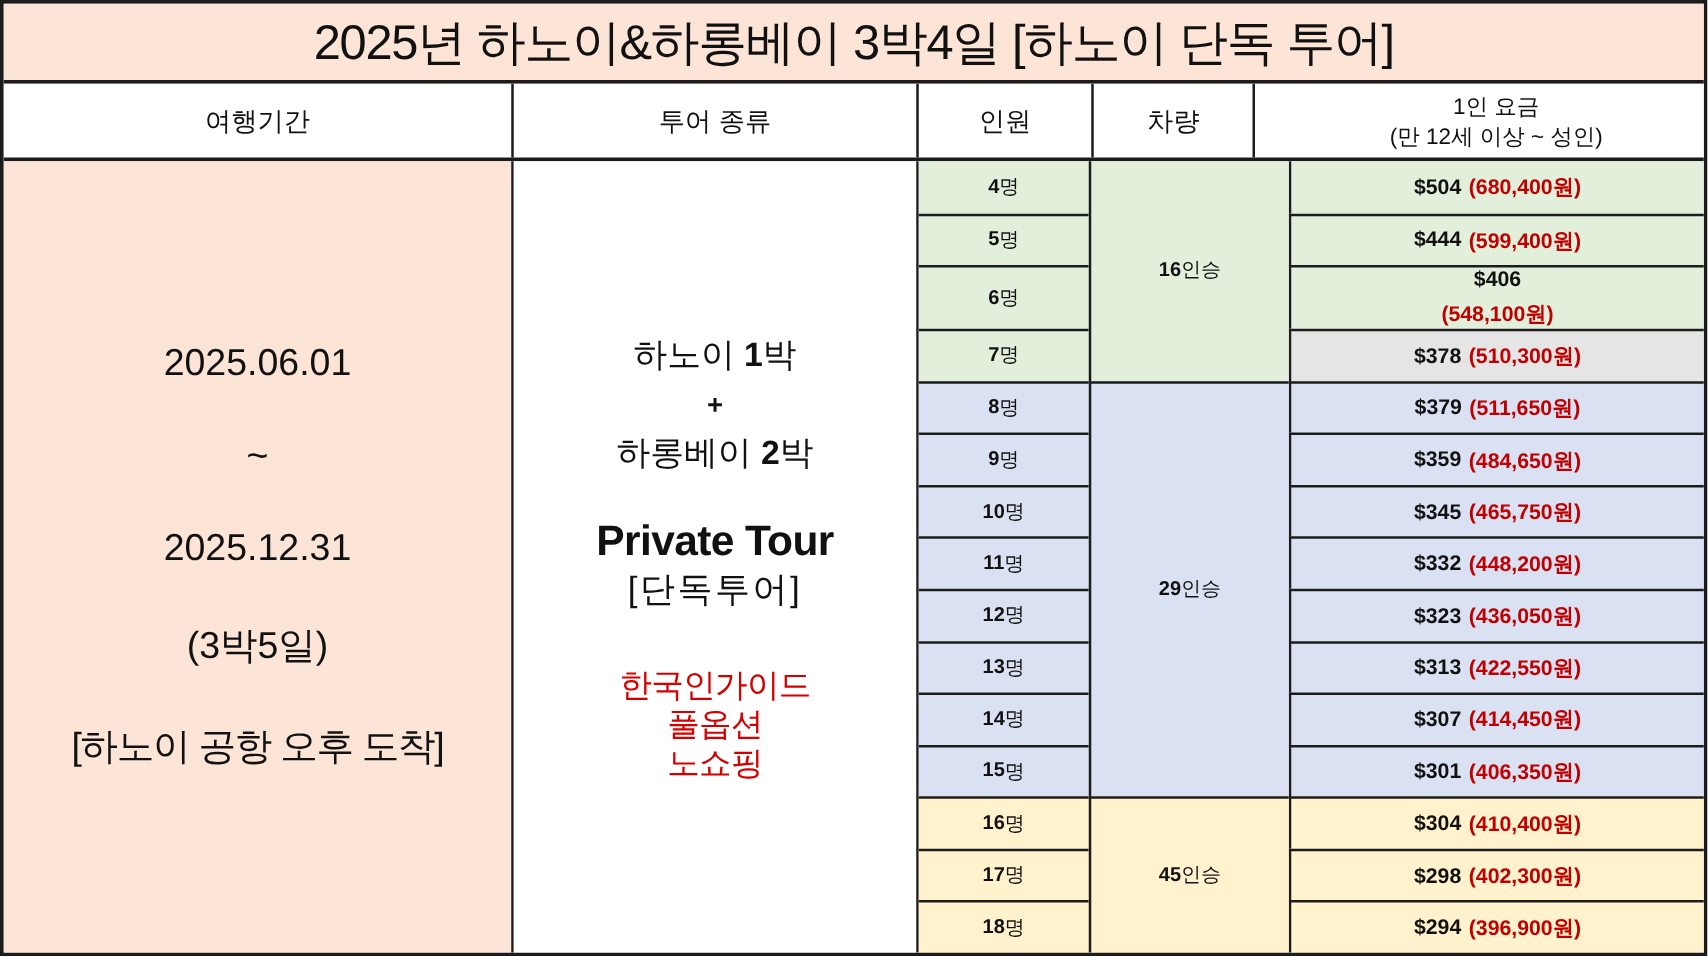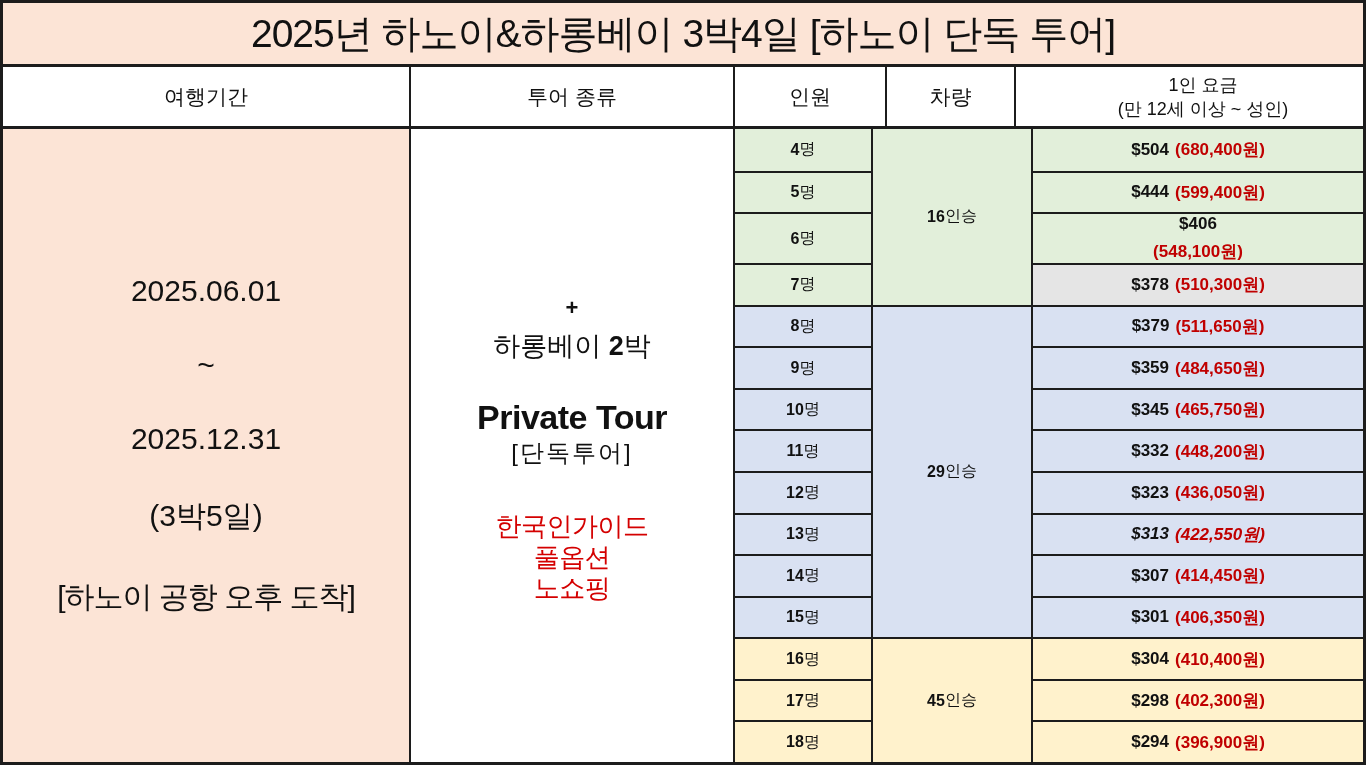--- a/index.html
+++ b/index.html
@@ -33,42 +33,42 @@
     border-bottom:3px solid var(--line);
     display:flex;background:#fff;
   }
   .h-cell{
     display:flex;flex-direction:column;align-items:center;justify-content:center;
     font-size:21px;border-right:2px solid var(--line);
   }
   .h-cell:last-child{border-right:none;margin-left:27px;}
   .h-period{width:408px;}
   .h-tour{width:324px;}
-  .h-people{width:152px;}
+  .h-people{width:140px;}
   .h-vehicle{width:129px;}
   .h-price{flex:1;font-size:18px;line-height:24px;}
   
   .body-row{flex:1;display:flex;min-height:0;}
   .period-cell{
     width:408px;flex:0 0 408px;background:var(--peach);
     border-right:2px solid var(--line);
     display:flex;flex-direction:column;align-items:center;justify-content:center;
     gap:40px;font-size:30px;
   }
   .period-cell .note{font-size:30px;letter-spacing:-1px;white-space:nowrap;}
   .tour-cell{
     width:324px;flex:0 0 324px;background:#fff;
     border-right:2px solid var(--line);
     display:flex;flex-direction:column;align-items:center;justify-content:center;
   }
   .stay-block{font-size:27px;line-height:39px;text-align:center;}
   .stay-block b{font-size:27px;}
   .plus{font-weight:bold;font-size:22px;}
   .tour-name{font-size:34px;font-weight:bold;margin-top:32px;letter-spacing:-0.5px;}
-  .tour-type{font-size:24px;letter-spacing:2px;}
+  .tour-type{font-size:28px;letter-spacing:2px;}
   .features{margin-top:42px;color:var(--feature-red);font-size:26px;line-height:31px;text-align:center;letter-spacing:-0.5px;}
   
   .price-grid{
     flex:1;display:grid;
     grid-template-columns:136px 160px 1fr;
     grid-template-rows:repeat(15,1fr);
   }
   .cell{
     display:flex;align-items:center;justify-content:center;
     font-size:16px;
@@ -105,20 +105,21 @@
     <div class="period-cell">
       <span>2025.06.01</span>
       <span>~</span>
       <span>2025.12.31</span>
       <span>(3박5일)</span>
       <span class="note">[하노이 공항 오후 도착]</span>
     </div>
 
     <div class="tour-cell">
       <div class="stay-block">
+        <div><span>하노이 </span><b>1</b><span>박</span></div>
         <div class="plus">+</div>
         <div><span>하롱베이 </span><b>2</b><span>박</span></div>
       </div>
       <div class="tour-name">Private Tour</div>
       <div class="tour-type">[단독투어]</div>
       <div class="features">
         <div>한국인가이드</div>
         <div>풀옵션</div>
         <div>노쇼핑</div>
       </div>
@@ -194,21 +195,21 @@
           <span class="suf">명</span>
         </div>
         <div class="cell price-cell bl bt" style="background: rgb(217, 225, 242); grid-area: 9 / 3;">
           <span class="usd">$323</span>
           <span class="krw">(436,050원)</span>
         </div>
         <div class="cell people-cell bt" style="background: rgb(217, 225, 242); grid-area: 10 / 1;">
           <b>13</b>
           <span class="suf">명</span>
         </div>
-        <div class="cell price-cell bl bt" style="background: rgb(217, 225, 242); grid-area: 10 / 3; font-style: italic;">
+        <div class="cell price-cell bl bt" style="background: rgb(217, 225, 242); grid-area: 10 / 3;">
           <span class="usd">$313</span>
           <span class="krw">(422,550원)</span>
         </div>
         <div class="cell people-cell bt" style="background: rgb(217, 225, 242); grid-area: 11 / 1;">
           <b>14</b>
           <span class="suf">명</span>
         </div>
         <div class="cell price-cell bl bt" style="background: rgb(217, 225, 242); grid-area: 11 / 3;">
           <span class="usd">$307</span>
           <span class="krw">(414,450원)</span>

